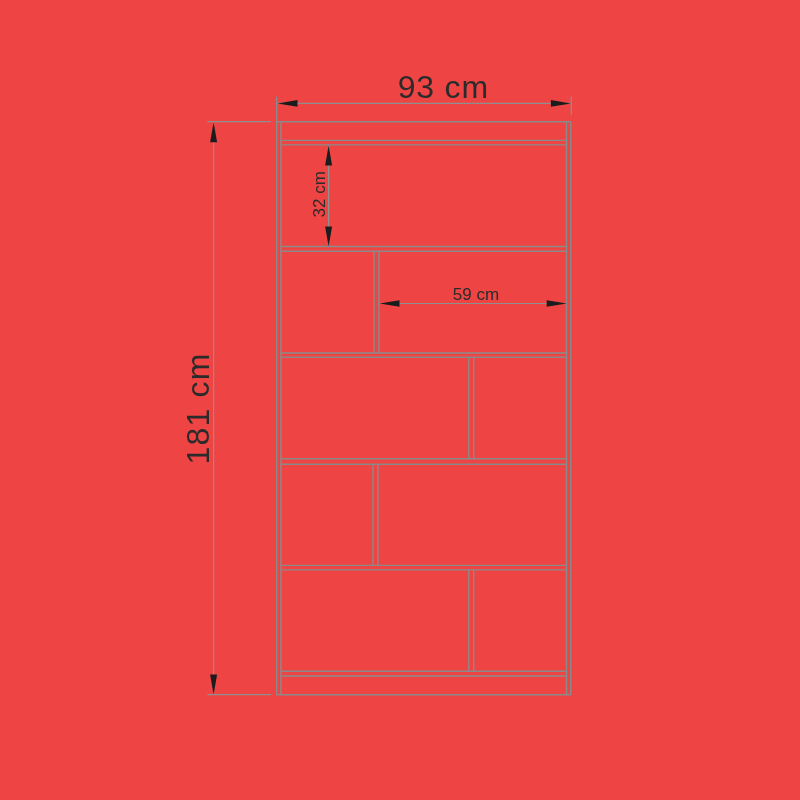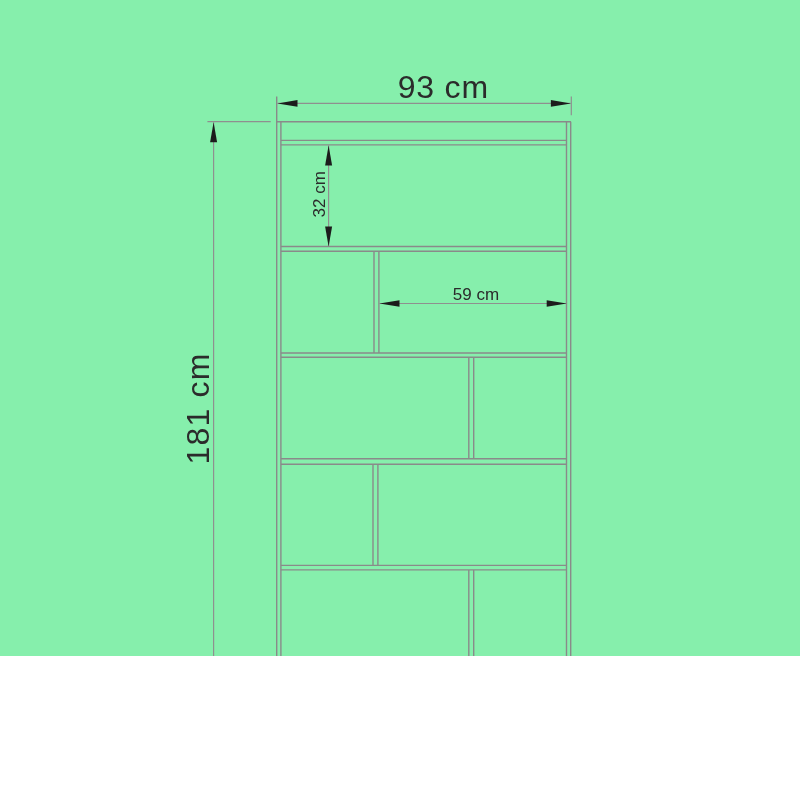--- a/index.html
+++ b/index.html
@@ -1,16 +1,16 @@
 <!DOCTYPE html>
 <html><head>
 <meta charset="utf-8">
 <style>
   html,body{margin:0;padding:0;background:#ffffff;}
-  .wrap{width:800px;height:656px;position:relative;background:#86efac;overflow:hidden;}
+  .wrap{width:800px;height:800px;position:relative;background:#ef4444;overflow:hidden;}
   svg{display:block;}
   text{font-family:"Liberation Sans",sans-serif;fill:#2b2b2b;}
 </style>
 </head>
 <body>
 <div class="wrap">
 <svg width="800" height="800" viewBox="0 0 800 800">
   <g stroke="#8a8a8a" stroke-width="1.4" fill="none" stroke-linecap="butt">
 
     <path d="M276.7,121.7 H571"></path>

